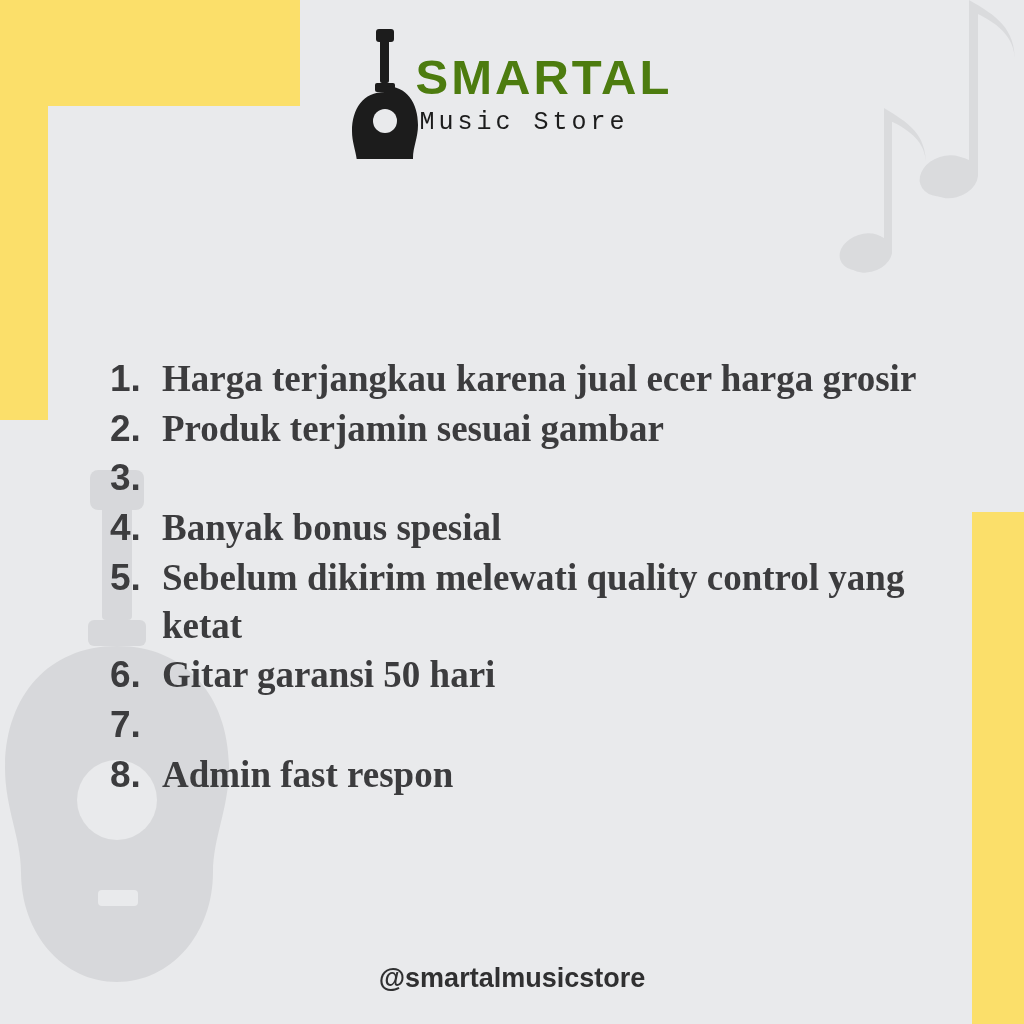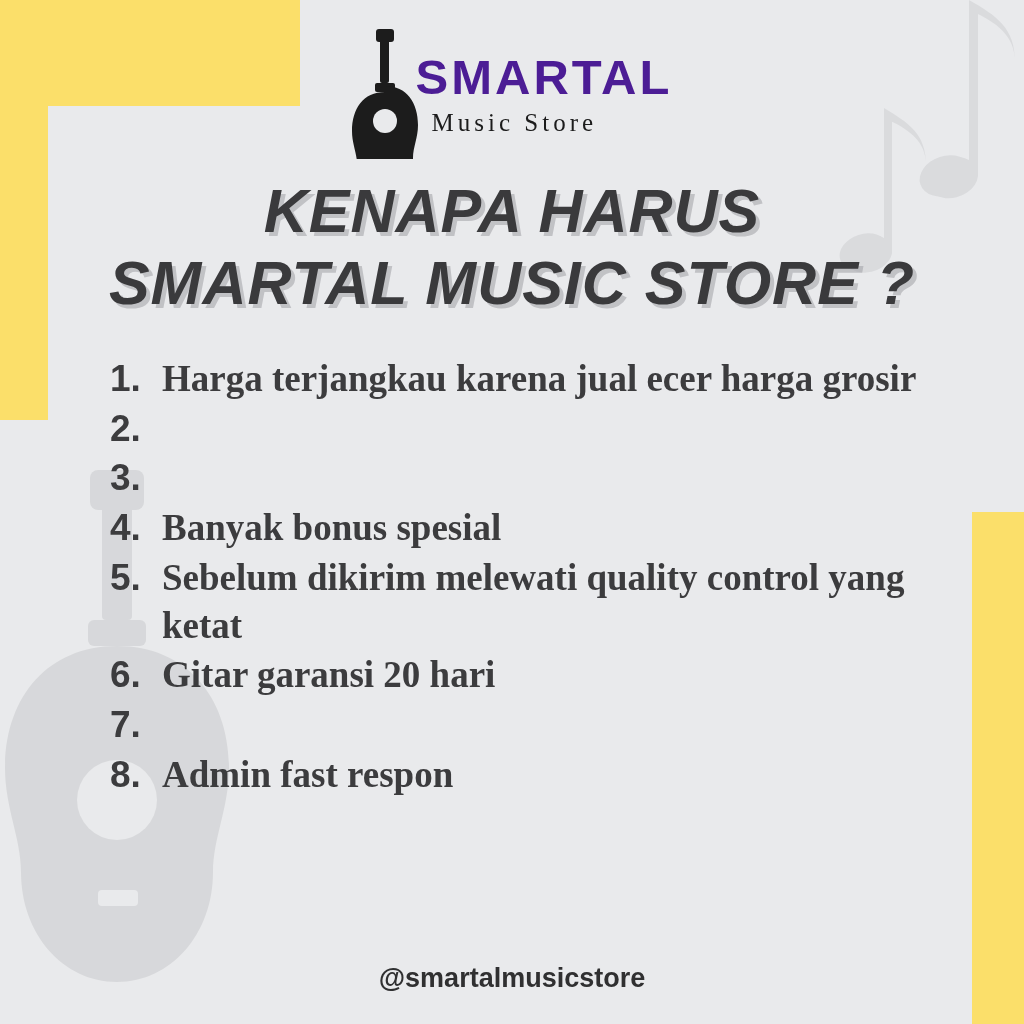--- a/index.html
+++ b/index.html
@@ -90,32 +90,32 @@
   .logo-text {
     display: flex;
     flex-direction: column;
     justify-content: center;
     margin-left: -8px;
   }
   .logo-main {
     font-size: 49px;
     font-weight: bold;
     letter-spacing: 3px;
-    color: #4c1d95;
+    color: #4d7c0f;
     line-height: 1;
     font-family: "Liberation Sans", sans-serif;
   }
   .logo-sub {
     font-size: 25px;
     letter-spacing: 4px;
     color: #1c1c1c;
     line-height: 1;
     margin-top: 8px;
-    margin-left: 16px;
-    font-family: Liberation Serif, serif;
+    margin-left: 4px;
+    font-family: Liberation Mono, monospace;
   }
 
   
   .headline {
     position: absolute;
     left: 0;
     right: 0;
     top: 176px;
     text-align: center;
   }
@@ -229,47 +229,44 @@
           <circle cx="33" cy="92" r="12"></circle>
         </g>
       </svg>
     </div>
     <div class="logo-text">
       <div class="logo-main">SMARTAL</div>
       <div class="logo-sub">Music Store</div>
     </div>
   </div>
 
-  <div class="headline">
-    <div class="headline-line">KENAPA HARUS</div>
-    <div class="headline-line">SMARTAL MUSIC STORE ?</div>
-  </div>
 
   <div class="benefits">
     <div class="benefit-row">
       <div class="benefit-num">1.</div>
       <div class="benefit-text">Harga terjangkau karena jual ecer harga grosir</div>
     </div>
     <div class="benefit-row">
       <div class="benefit-num">2.</div>
+      <div class="benefit-text">Produk terjamin sesuai gambar</div>
     </div>
     <div class="benefit-row">
       <div class="benefit-num">3.</div>
     </div>
     <div class="benefit-row">
       <div class="benefit-num">4.</div>
       <div class="benefit-text">Banyak bonus spesial</div>
     </div>
     <div class="benefit-row">
       <div class="benefit-num">5.</div>
       <div class="benefit-text">Sebelum dikirim melewati quality control yang ketat</div>
     </div>
     <div class="benefit-row">
       <div class="benefit-num">6.</div>
-      <div class="benefit-text">Gitar garansi 20 hari</div>
+      <div class="benefit-text">Gitar garansi 50 hari</div>
     </div>
     <div class="benefit-row">
       <div class="benefit-num">7.</div>
     </div>
     <div class="benefit-row">
       <div class="benefit-num">8.</div>
       <div class="benefit-text">Admin fast respon</div>
     </div>
   </div>
 

